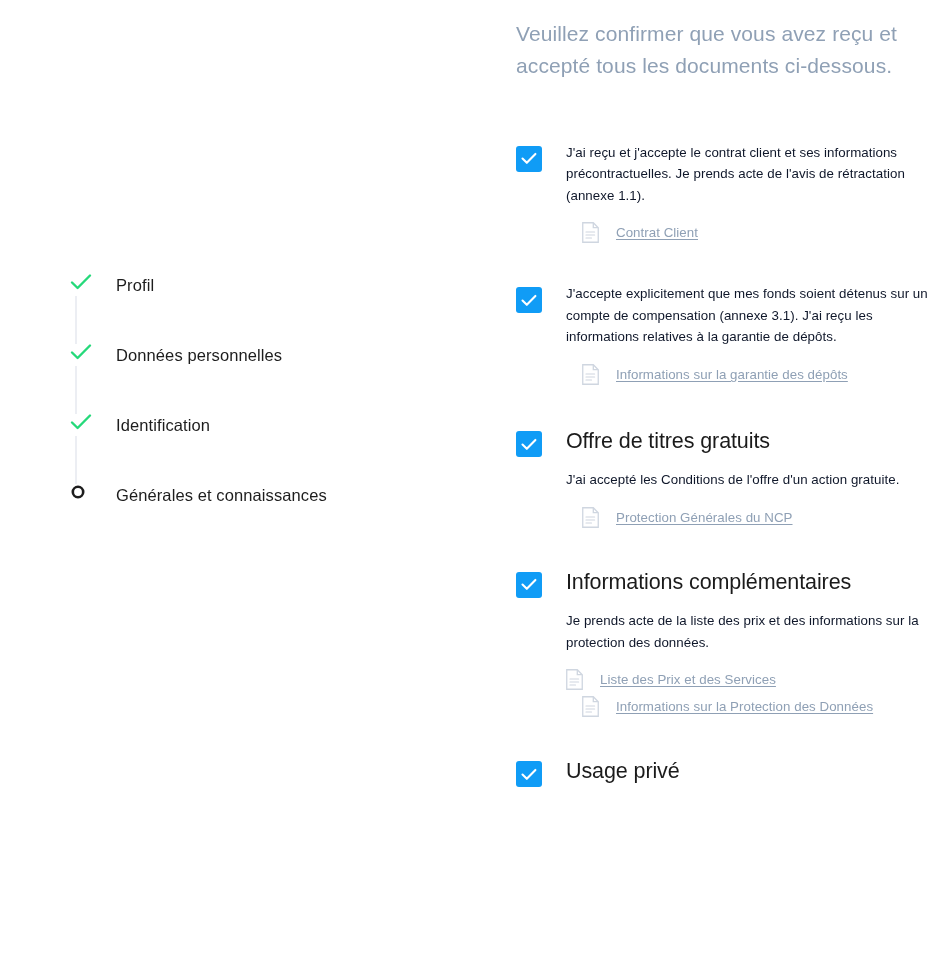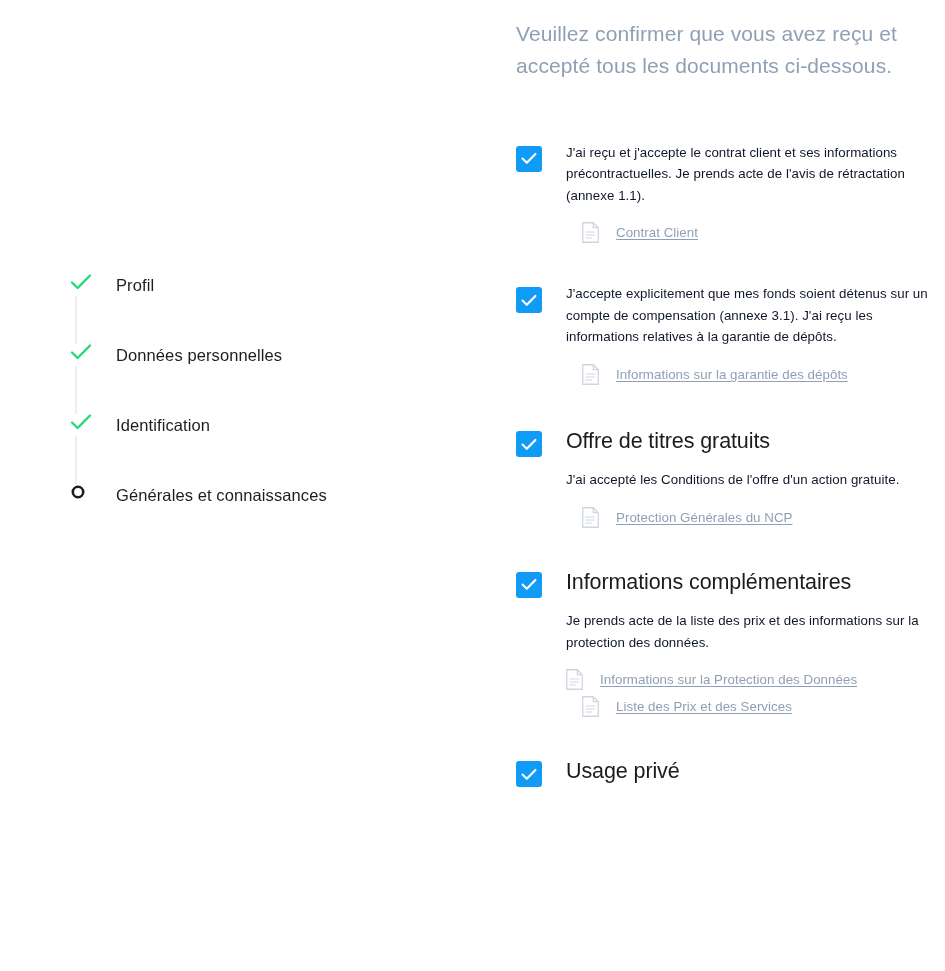--- a/index.html
+++ b/index.html
@@ -273,31 +273,31 @@
         <p class="section-desc">Je prends acte de la liste des prix et des informations sur la protection des données.</p>
         <ul class="doc-list">
           <li class="doc-item">
             <span class="doc-icon">
               <svg width="17" height="21" viewBox="0 0 17 21" aria-hidden="true">
                 <path d="M0.75 0.75 H11.3 L16.25 5.7 V20.25 H0.75 Z" fill="#ffffff" stroke="#cfd6e0" stroke-width="1.3"></path>
                 <path d="M11.3 0.9 V5.7 H16.1" fill="none" stroke="#cfd6e0" stroke-width="1.3"></path>
                 <path d="M4 10 H12.6 M4 13 H12.6 M4 16 H9.5" stroke="#cfd6e0" stroke-width="1.2" stroke-linecap="round"></path>
               </svg>
             </span>
+            <a class="doc-link">Liste des Prix et des Services</a>
+          </li>
+          <li class="doc-item">
+            <span class="doc-icon">
+              <svg width="17" height="21" viewBox="0 0 17 21" aria-hidden="true">
+                <path d="M0.75 0.75 H11.3 L16.25 5.7 V20.25 H0.75 Z" fill="#ffffff" stroke="#cfd6e0" stroke-width="1.3"></path>
+                <path d="M11.3 0.9 V5.7 H16.1" fill="none" stroke="#cfd6e0" stroke-width="1.3"></path>
+                <path d="M4 10 H12.6 M4 13 H12.6 M4 16 H9.5" stroke="#cfd6e0" stroke-width="1.2" stroke-linecap="round"></path>
+              </svg>
+            </span>
             <a class="doc-link">Informations sur la Protection des Données</a>
-          </li>
-          <li class="doc-item">
-            <span class="doc-icon">
-              <svg width="17" height="21" viewBox="0 0 17 21" aria-hidden="true">
-                <path d="M0.75 0.75 H11.3 L16.25 5.7 V20.25 H0.75 Z" fill="#ffffff" stroke="#cfd6e0" stroke-width="1.3"></path>
-                <path d="M11.3 0.9 V5.7 H16.1" fill="none" stroke="#cfd6e0" stroke-width="1.3"></path>
-                <path d="M4 10 H12.6 M4 13 H12.6 M4 16 H9.5" stroke="#cfd6e0" stroke-width="1.2" stroke-linecap="round"></path>
-              </svg>
-            </span>
-            <a class="doc-link">Liste des Prix et des Services</a>
           </li>
         </ul>
       </div>
 
       <div class="section" style="margin-bottom:0;">
         <span class="checkbox">
           <svg width="16" height="13" viewBox="0 0 16 13" aria-hidden="true">
             <path d="M1.5 6.6 L5.8 10.8 L14.4 1.9" fill="none" stroke="#ffffff" stroke-width="2.1" stroke-linecap="round" stroke-linejoin="round"></path>
           </svg>
         </span>

